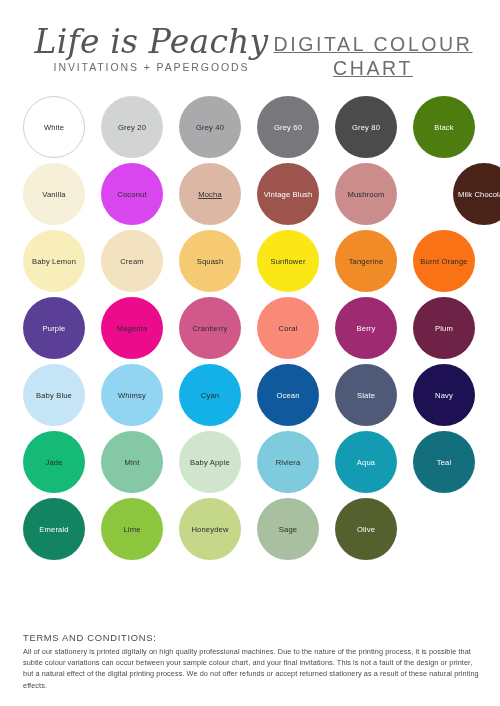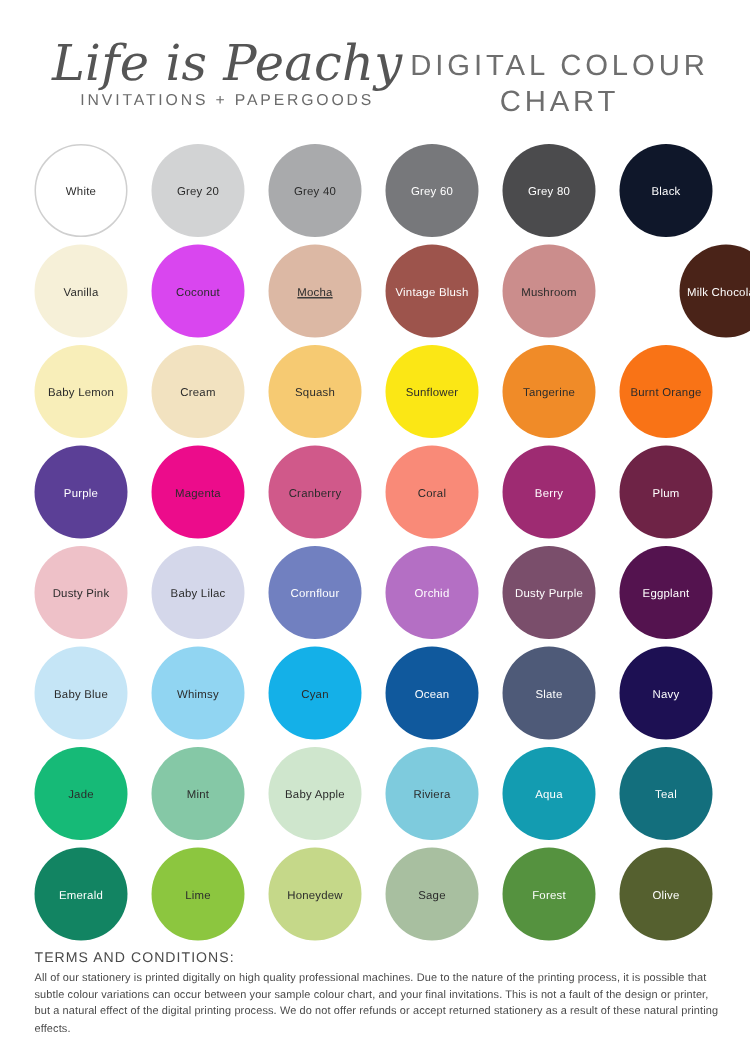--- a/index.html
+++ b/index.html
@@ -62,20 +62,21 @@
     right: 22px;
     top: 32px;
     width: 210px;
     text-align: center;
     font-family: "Liberation Sans", sans-serif;
     font-size: 19.5px;
     line-height: 24px;
     letter-spacing: 2.6px;
     color: #6e6e6e;
     font-weight: 400;
+    text-decoration: underline;
   }
 
   
   .grid {
     position: absolute;
     left: 0;
     top: 96px;
     width: 416px;
   }
   .row {
@@ -151,21 +152,21 @@
         </div>
         <div class="swatch" style="background: rgb(169, 170, 172);">
           <span class="swatch-label" style="color: rgb(43, 43, 43);">Grey 40</span>
         </div>
         <div class="swatch" style="background: rgb(119, 120, 123);">
           <span class="swatch-label" style="color: rgb(255, 255, 255);">Grey 60</span>
         </div>
         <div class="swatch" style="background: rgb(75, 75, 77);">
           <span class="swatch-label" style="color: rgb(255, 255, 255);">Grey 80</span>
         </div>
-        <div class="swatch" style="background: #0f172a; align-items: center;">
+        <div class="swatch" style="background: #4d7c0f; align-items: center;">
           <span class="swatch-label" style="color: rgb(255, 255, 255);">Black</span>
         </div>
       </div>
       <div class="row">
         <div class="swatch" style="background: rgb(246, 240, 216);">
           <span class="swatch-label" style="color: rgb(43, 43, 43);">Vanilla</span>
         </div>
         <div class="swatch" style="background: #d946ef;">
           <span class="swatch-label" style="color: rgb(43, 43, 43);">Coconut</span>
         </div>
@@ -216,40 +217,20 @@
           <span class="swatch-label" style="color: rgb(43, 43, 43);">Coral</span>
         </div>
         <div class="swatch" style="background: rgb(158, 43, 114);">
           <span class="swatch-label" style="color: rgb(255, 255, 255);">Berry</span>
         </div>
         <div class="swatch" style="background: rgb(110, 35, 70);">
           <span class="swatch-label" style="color: rgb(255, 255, 255);">Plum</span>
         </div>
       </div>
       <div class="row">
-        <div class="swatch" style="background: rgb(238, 193, 200);">
-          <span class="swatch-label" style="color: rgb(43, 43, 43);">Dusty Pink</span>
-        </div>
-        <div class="swatch" style="background: rgb(212, 215, 234);">
-          <span class="swatch-label" style="color: rgb(43, 43, 43);">Baby Lilac</span>
-        </div>
-        <div class="swatch" style="background: rgb(113, 128, 192);">
-          <span class="swatch-label" style="color: rgb(255, 255, 255);">Cornflour</span>
-        </div>
-        <div class="swatch" style="background: rgb(180, 111, 196);">
-          <span class="swatch-label" style="color: rgb(255, 255, 255);">Orchid</span>
-        </div>
-        <div class="swatch" style="background: rgb(122, 78, 107);">
-          <span class="swatch-label" style="color: rgb(255, 255, 255);">Dusty Purple</span>
-        </div>
-        <div class="swatch" style="background: rgb(84, 19, 79);">
-          <span class="swatch-label" style="color: rgb(255, 255, 255);">Eggplant</span>
-        </div>
-      </div>
-      <div class="row">
         <div class="swatch" style="background: rgb(197, 229, 246);">
           <span class="swatch-label" style="color: rgb(43, 43, 43);">Baby Blue</span>
         </div>
         <div class="swatch" style="background: rgb(145, 213, 242);">
           <span class="swatch-label" style="color: rgb(43, 43, 43);">Whimsy</span>
         </div>
         <div class="swatch" style="background: rgb(20, 176, 232);">
           <span class="swatch-label" style="color: rgb(43, 43, 43);">Cyan</span>
         </div>
         <div class="swatch" style="background: rgb(16, 89, 157);">
@@ -287,23 +268,20 @@
           <span class="swatch-label" style="color: rgb(255, 255, 255);">Emerald</span>
         </div>
         <div class="swatch" style="background: rgb(140, 198, 63);">
           <span class="swatch-label" style="color: rgb(43, 43, 43);">Lime</span>
         </div>
         <div class="swatch" style="background: rgb(197, 216, 137);">
           <span class="swatch-label" style="color: rgb(43, 43, 43);">Honeydew</span>
         </div>
         <div class="swatch" style="background: rgb(168, 191, 160);">
           <span class="swatch-label" style="color: rgb(43, 43, 43);">Sage</span>
-        </div>
-        <div class="swatch" style="background: rgb(85, 146, 63);">
-          <span class="swatch-label" style="color: rgb(255, 255, 255);">Forest</span>
         </div>
         <div class="swatch" style="background: rgb(85, 96, 47);">
           <span class="swatch-label" style="color: rgb(255, 255, 255);">Olive</span>
         </div>
       </div>
     </div>
 
   <div class="terms">
     <div class="terms-title">TERMS AND CONDITIONS:</div>
     <div class="terms-body">All of our stationery is printed digitally on high quality professional machines. Due to the nature of the printing process, it is possible that subtle colour variations can occur between your sample colour chart, and your final invitations. This is not a fault of the design or printer, but a natural effect of the digital printing process. We do not offer refunds or accept returned stationery as a result of these natural printing effects.</div>

